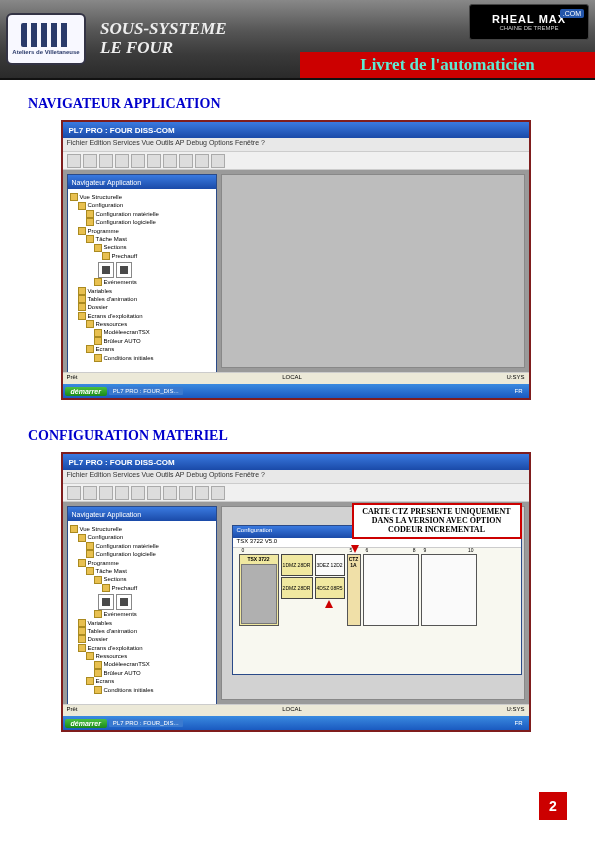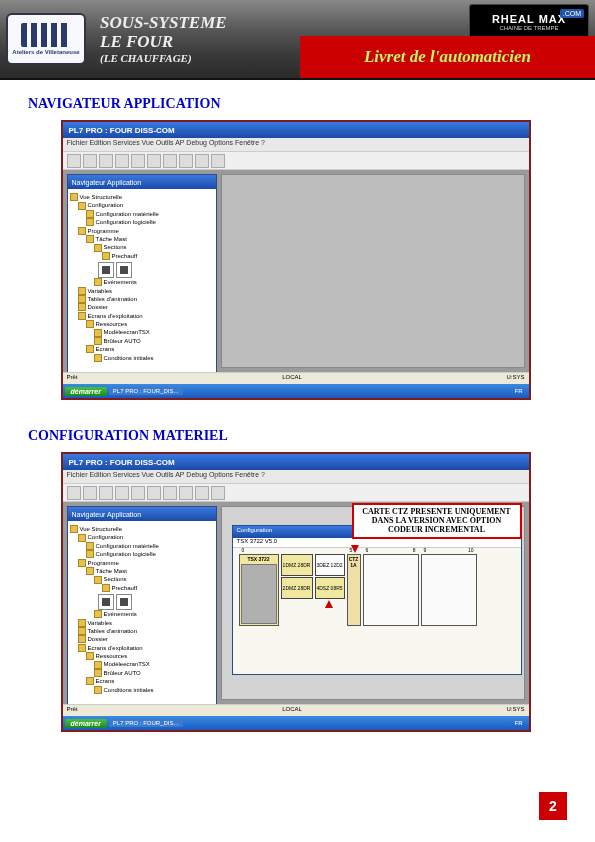--- a/index.html
+++ b/index.html
@@ -56,25 +56,24 @@
     flex: 0 0 180px;
   }
   .header-title .l1 { font-size: 17px; }
   .header-title .l2 { font-size: 17px; }
   .header-title .l3 { font-size: 11px; }
   .header-redbar {
     position: absolute;
     left: 300px;
     right: 0;
     bottom: 0;
-    height: 42px;
+    height: 26px;
     background: #cc0000;
-    color: #bef264;
+    color: #5eead4;
     font-family: Georgia, serif;
-    font-style: italic;
     font-weight: bold;
     font-size: 17px;
     display: flex;
     align-items: center;
     justify-content: center;
   }
   .header-brand {
     position: absolute;
     right: 6px;
     top: 4px;
@@ -397,21 +396,20 @@
 <body>
 
 <div class="header">
   <div class="header-logo">
     <div class="city"></div>
     <div class="city-text">Ateliers de Villetaneuse</div>
   </div>
   <div class="header-title">
     <div class="l1">SOUS-SYSTEME</div>
     <div class="l2">LE FOUR</div>
-    <div class="l3">(LE CHAUFFAGE)</div>
   </div>
   <div class="header-brand">
     <span class="com">.COM</span>
     <span class="b1"><span>RHEAL</span> <span>MAX</span></span>
     <span class="b2">CHAINE DE TREMPE</span>
   </div>
   <div class="header-redbar">Livret de l'automaticien</div>
 </div>
 
 <div class="content">

